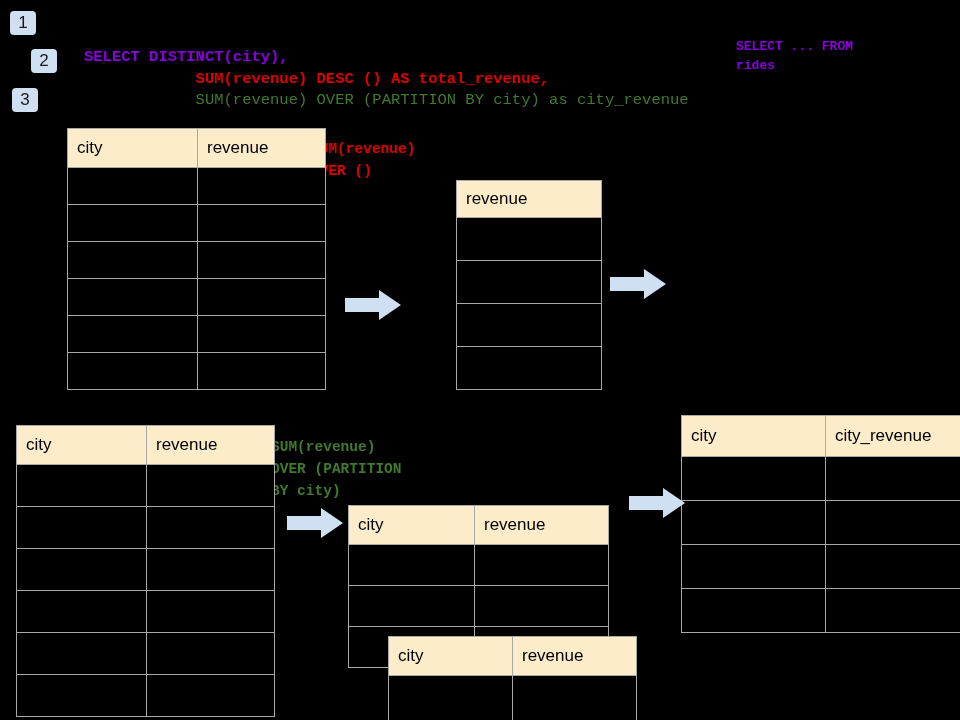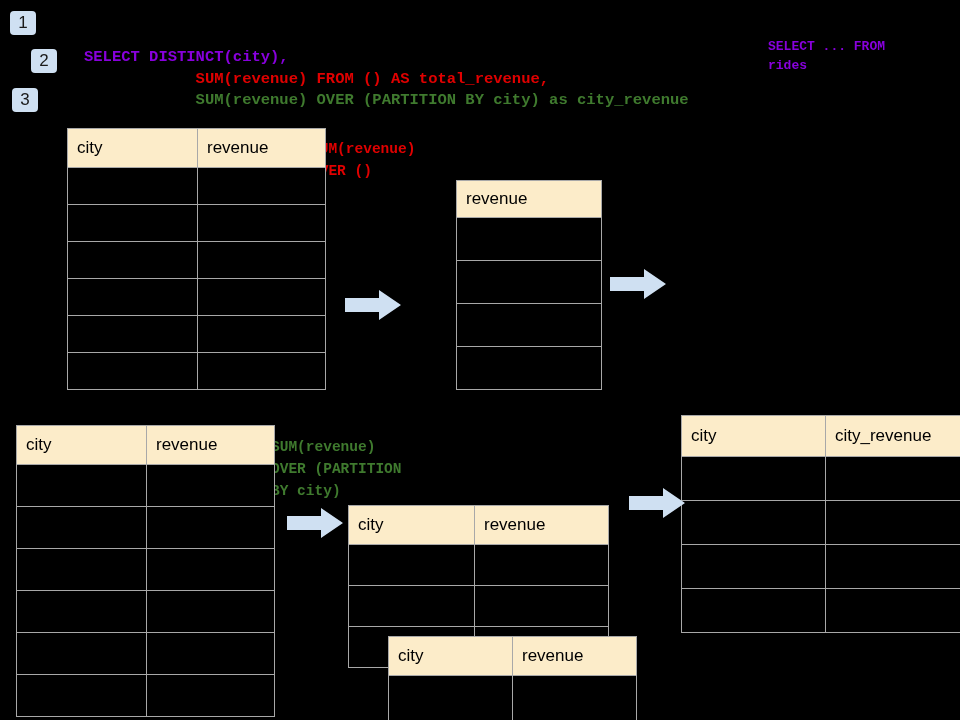--- a/index.html
+++ b/index.html
@@ -34,29 +34,29 @@
   .sql {
     position: absolute;
     font-family: "Liberation Mono", monospace;
     font-size: 15.5px;
     line-height: 21.5px;
     white-space: pre;
     letter-spacing: 0px;
   }
   .sql-main { left: 84px; top: 11px; margin-top: 36px; }
   .sql-aside {
-    left: 768px; top: 37px;
+    left: 736px; top: 37px;
     font-size: 13px;
     line-height: 19px;
     color: #8800dd;
     font-weight: bold;
   }
   .c-purple { color: #8800dd; font-weight: bold; }
   .c-red    { color: #e00000; font-weight: bold; }
-  .c-green  { color: #3f7a2e; font-weight: bold; }
+  .c-green  { color: #3f7a2e; font-weight: normal; }
 
   
   .annot {
     position: absolute;
     font-family: "Liberation Mono", monospace;
     font-size: 14.5px;
     line-height: 22px;
     white-space: pre;
     font-weight: bold;
   }
@@ -97,21 +97,21 @@
 <body>
 
 <div id="canvas">
 
   <div id="badges">
       <div class="badge" style="left: 10px; top: 11px;">1</div>
       <div class="badge" style="left: 31px; top: 49px;">2</div>
       <div class="badge" style="left: 12px; top: 88px;">3</div>
     </div>
 
-  <div class="sql sql-main" id="sql-main"><div class="c-purple">SELECT DISTINCT(city),</div><div class="c-red">            SUM(revenue) FROM () AS total_revenue,</div><div class="c-green">            SUM(revenue) OVER (PARTITION BY city) as city_revenue</div></div>
+  <div class="sql sql-main" id="sql-main"><div class="c-purple">SELECT DISTINCT(city),</div><div class="c-red">            SUM(revenue) DESC () AS total_revenue,</div><div class="c-green">            SUM(revenue) OVER (PARTITION BY city) as city_revenue</div></div>
   <div class="sql sql-aside">SELECT ... FROM
 rides</div>
 
   <div class="annot annot-red">SUM(revenue)
 OVER ()</div>
   <div class="annot annot-green">SUM(revenue)
 OVER (PARTITION
 BY city)</div>
 
   <div id="tables">

